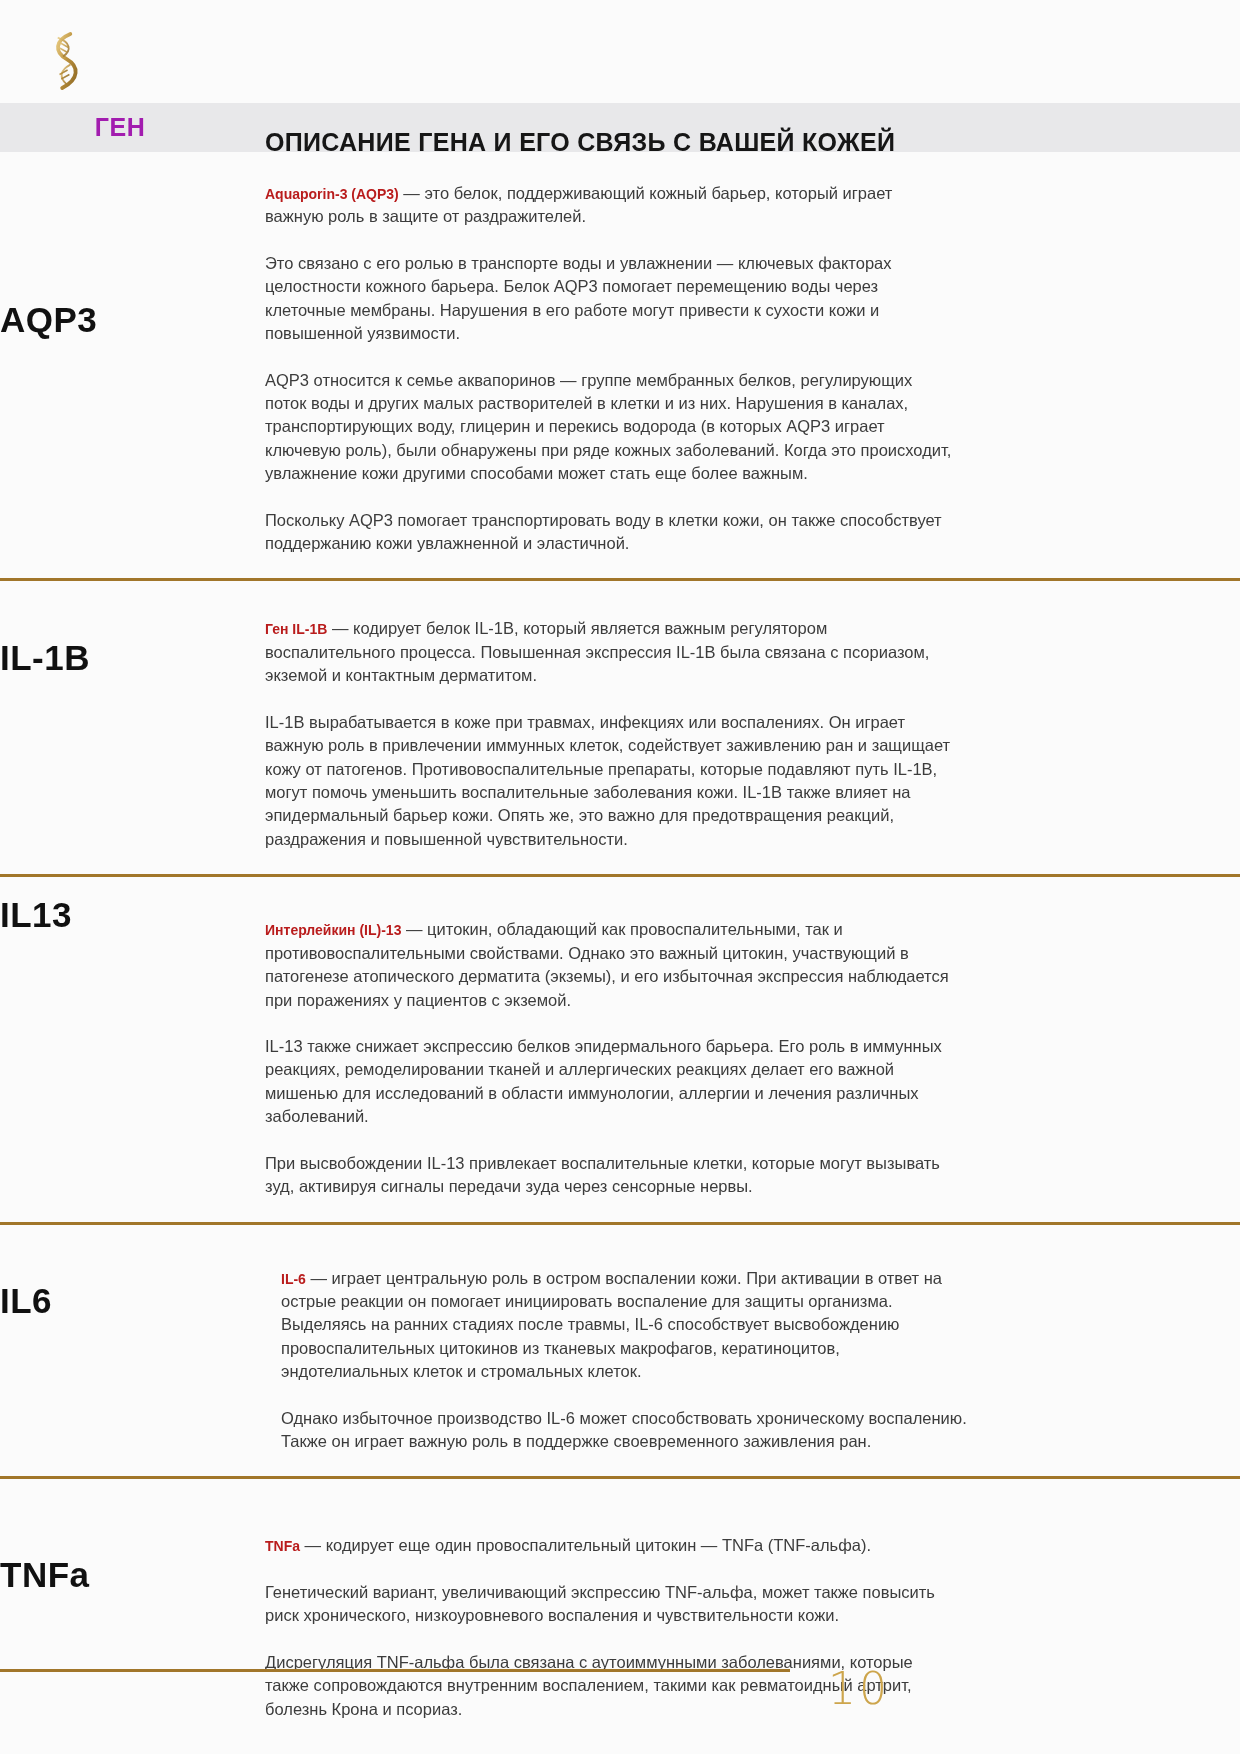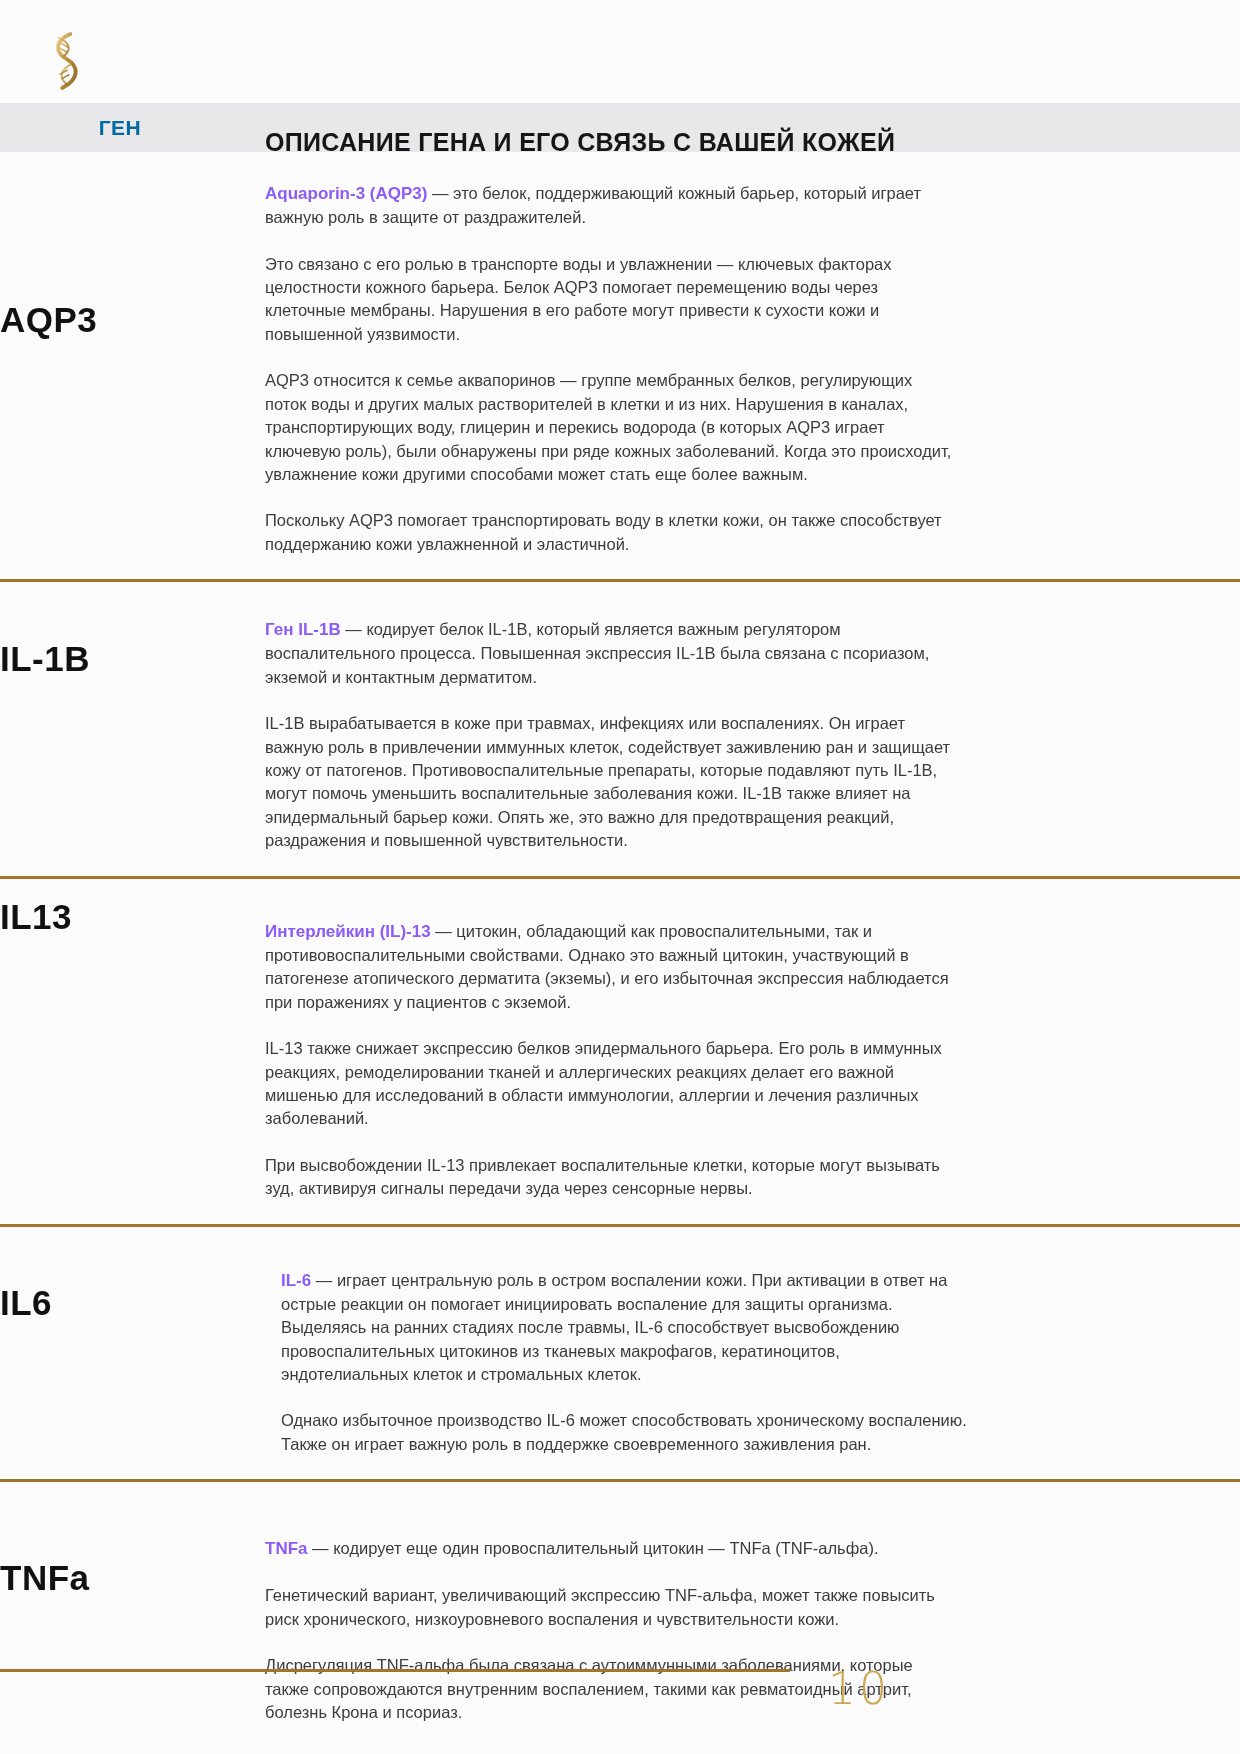--- a/index.html
+++ b/index.html
@@ -29,23 +29,23 @@
     top: 103px;
     width: 1240px;
     height: 49px;
     background: #e8e8ea;
     display: flex;
     align-items: center;
   }
   .header-gene-col {
     width: 240px;
     text-align: center;
-    font-size: 21px;
-    font-weight: bold;
-    color: #0369a1;
+    font-size: 25px;
+    font-weight: bold;
+    color: #a21caf;
     letter-spacing: 0.5px;
   }
   .header-desc-col {
     padding-left: 25px;
     font-size: 25px;
     font-weight: bold;
     color: #161616;
     letter-spacing: 0.3px;
     margin-top: 29px;
   }
@@ -94,22 +94,22 @@
   }
   .row-aqp3 .desc-cell { padding-top: 30px; }
   .row-il1b .desc-cell { padding-top: 36px; }
   .row-il13 .desc-cell { padding-top: 41px; }
   .row-il6  .desc-cell { padding-top: 42px; }
   .row-tnfa .desc-cell { padding-top: 55px; }
 
   .para { margin-bottom: 23px; }
   .lead {
     font-weight: bold;
-    color: #8b5cf6;
-    font-size: 17px;
+    color: #b91c1c;
+    font-size: 14px;
   }
 
   .footer-rule {
     position: absolute;
     left: 0;
     top: 1669px;
     width: 790px;
     height: 3px;
     background: #a1762a;
   }

